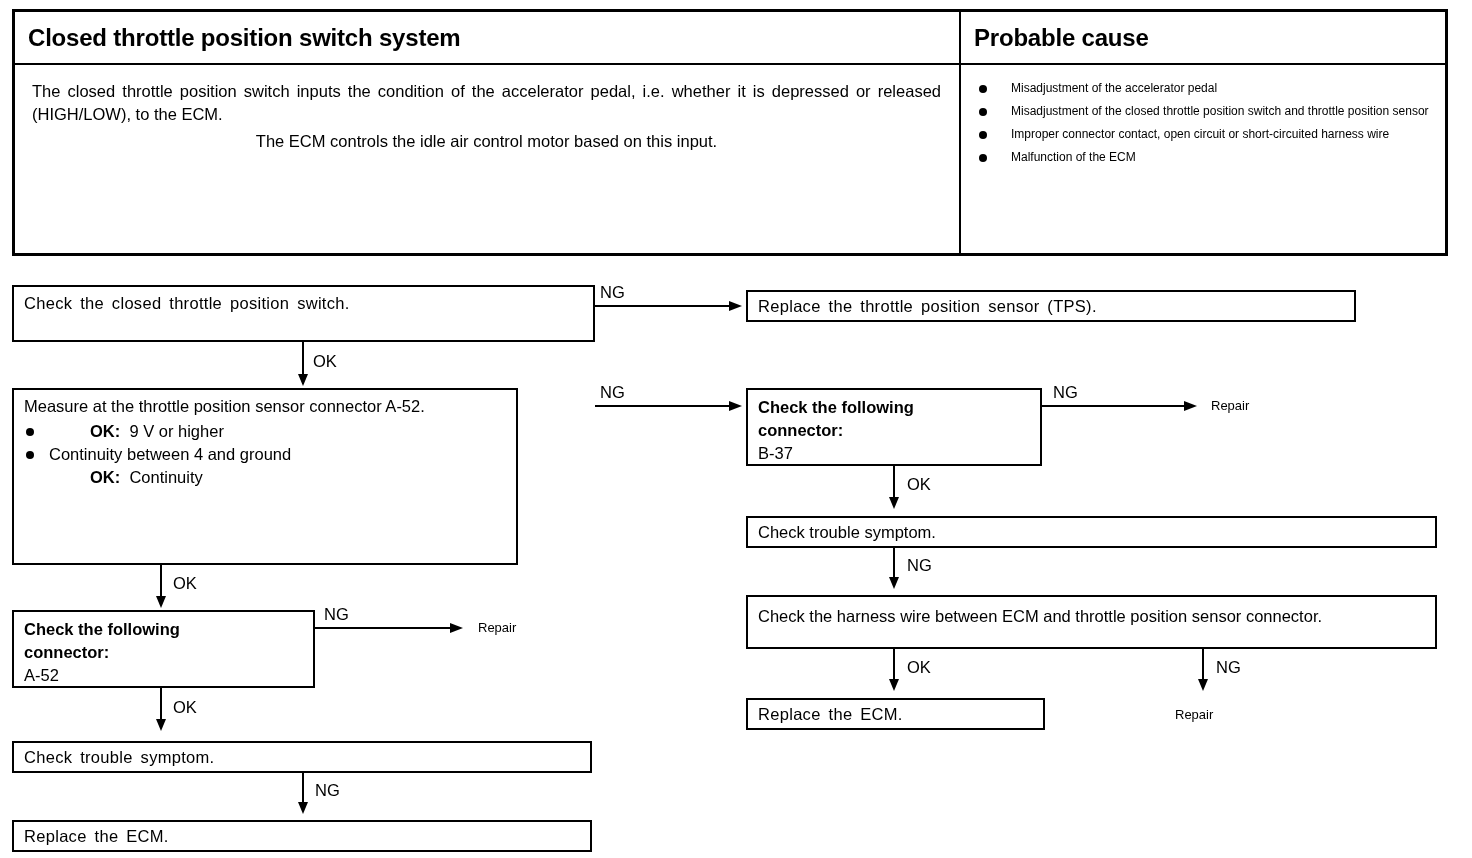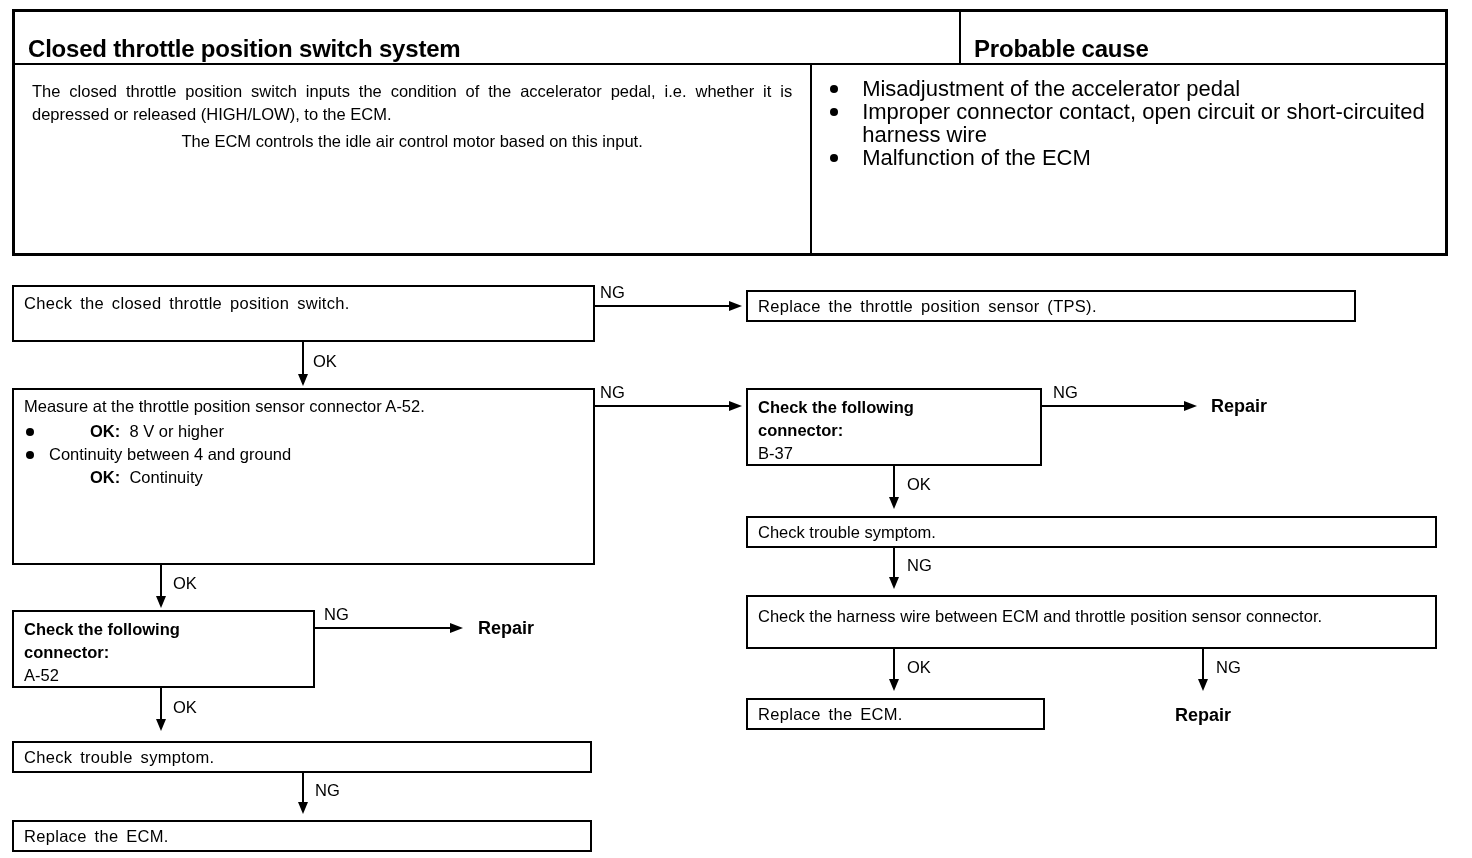--- a/index.html
+++ b/index.html
@@ -47,21 +47,21 @@
     box-sizing: border-box;
     border-right: 2px solid #000;
   }
   .col-right {
     flex: 1 1 auto;
     box-sizing: border-box;
   }
   .sym-head .col-left,
   .sym-head .col-right {
     display: flex;
-    align-items: flex-end;
+    align-items: center;
   }
   .sym-title {
     font-size: 24px;
     font-weight: bold;
     letter-spacing: -0.2px;
     padding-left: 13px;
   }
   .sym-desc {
     padding: 11px 14px 0 13px;
     font-size: 16.5px;
@@ -73,21 +73,21 @@
     text-justify: inter-word;
   }
   .sym-desc p.nojust {
     text-align: center;
   }
 
   .cause-list {
     list-style: none;
     margin: 0;
     padding: 12px 8px 0 16px;
-    font-size: 22px;
+    font-size: 12px;
     line-height: 23px;
   }
   .cause-list li {
     position: relative;
     padding-left: 34px;
     margin: 0 0 0 0;
   }
   .cause-list li .bullet {
     position: absolute;
     left: 2px;
@@ -141,22 +141,22 @@
     border-radius: 50%;
   }
   .meas-list li .sub {
     display: block;
     padding-left: 0;
   }
 
   
   .plain-label {
     position: absolute;
-    font-size: 18px;
-    font-weight: bold;
+    font-size: 13px;
+    font-weight: normal;
     line-height: 20px;
     white-space: nowrap;
   }
   
   .branch-label {
     position: absolute;
     font-size: 16.5px;
     line-height: 18px;
     white-space: nowrap;
   }
@@ -206,20 +206,21 @@
     <div class="sym-body">
       <div class="col-left">
         <div class="sym-desc">
           <p>The closed throttle position switch inputs the condition of the accelerator pedal, i.e. whether it is depressed or released (HIGH/LOW), to the ECM.</p>
           <p class="nojust">The ECM controls the idle air control motor based on this input.</p>
         </div>
       </div>
       <div class="col-right">
         <ul class="cause-list">
           <li><span class="bullet"></span><span>Misadjustment of the accelerator pedal</span></li>
+          <li><span class="bullet"></span><span>Misadjustment of the closed throttle position switch and throttle position sensor</span></li>
           <li><span class="bullet"></span><span>Improper connector contact, open circuit or short-circuited harness wire</span></li>
           <li><span class="bullet"></span><span>Malfunction of the ECM</span></li>
         </ul>
       </div>
     </div>
   </div>
 
   <div class="fc-box" style="left:12px; top:285px; width:583px; height:57px;">
     <div class="inner">
       <p class="spaced">Check  the  closed  throttle  position  switch.</p>
@@ -233,27 +234,27 @@
   <div class="fc-box" style="left:746px; top:290px; width:610px; height:32px;">
     <div class="inner" style="padding-top:3px;">
       <p class="spaced">Replace  the  throttle  position  sensor  (TPS).</p>
     </div>
   </div>
 
   <div class="line-v" style="left:302px; top:342px; height:42px;"></div>
   <div class="arrow-down" style="left:298px; top:374px;"></div>
   <div class="branch-label" style="left:313px; top:352px;">OK</div>
 
-  <div class="fc-box" style="left:12px; top:388px; width:583px; height:177px;">
+  <div class="fc-box" style="left:12px; top:388px; width:506px; height:177px;">
     <div class="inner" style="padding-top:5px;">
       <p>Measure at the throttle position sensor connector A-52.</p>
       <ul class="meas-list">
         <li>
           <span class="bullet"></span>
-          <span class="sub"><span class="b">OK:</span>&nbsp; <span>8 V or higher</span></span>
+          <span class="sub"><span class="b">OK:</span>&nbsp; <span>9 V or higher</span></span>
         </li>
         <li>
           <span class="bullet"></span>
           <span>Continuity between 4 and ground</span>
           <span class="sub"><span class="b">OK:</span>&nbsp; <span>Continuity</span></span>
         </li>
       </ul>
     </div>
   </div>
 

